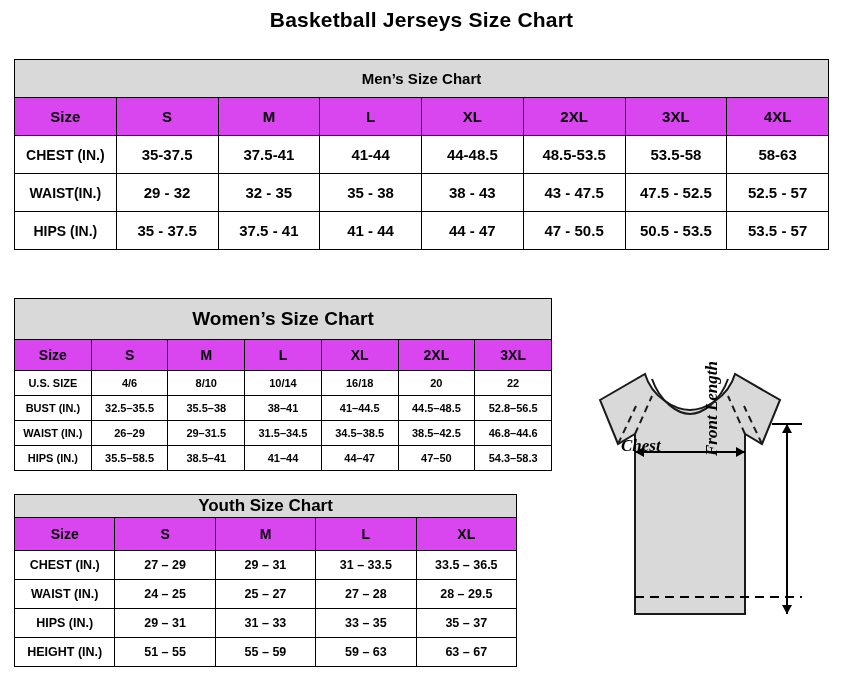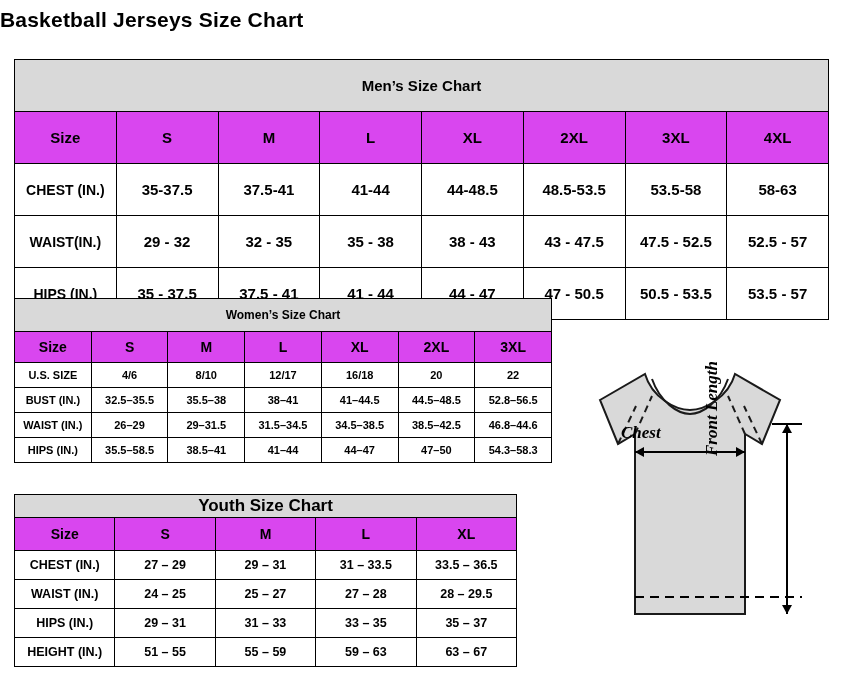--- a/index.html
+++ b/index.html
@@ -9,21 +9,21 @@
   }
   body {
     width: 843px;
     height: 679px;
     position: relative;
     font-family: "Liberation Sans", sans-serif;
     color: #000000;
     overflow: hidden;
   }
   #page-title {
-    text-align: left;
+    text-align: center;
     font-size: 21px;
     font-weight: bold;
     margin: 8px 0 0 0;
     letter-spacing: 0.2px;
   }
 
   table {
     border-collapse: collapse;
     table-layout: fixed;
   }
@@ -46,35 +46,35 @@
 
   
   #mens-table {
     position: absolute;
     left: 14px;
     top: 59px;
     width: 815px;
   }
   #mens-table td {
     font-size: 15px;
-    padding: 17px 2px;
+    padding: 10px 2px;
   }
   #mens-table .row-label {
     font-size: 14px;
   }
 
   
   #womens-table {
     position: absolute;
     left: 14px;
     top: 298px;
     width: 538px;
   }
   #womens-table .chart-head td {
-    font-size: 12px;
+    font-size: 19px;
     padding: 9px 12px;
   }
   #womens-table td {
     font-size: 11px;
     padding: 6px 1px;
   }
   #womens-table .hdr-row td {
     font-size: 14px;
     padding: 7px 1px;
   }
@@ -113,21 +113,21 @@
   .diagram-label {
     position: absolute;
     font-family: "Liberation Serif", serif;
     font-weight: bold;
     font-style: italic;
     font-size: 17px;
     color: #000;
   }
   #chest-label {
     left: 81px;
-    top: 71px;
+    top: 84px;
   }
   #front-length-label {
     left: 162px;
     top: 104px;
     transform: rotate(-90deg);
     transform-origin: left top;
     white-space: nowrap;
   }
 </style>
 </head>
@@ -194,21 +194,21 @@
     <td>M</td>
     <td>L</td>
     <td>XL</td>
     <td>2XL</td>
     <td>3XL</td>
   </tr>
   <tr>
     <td>U.S. SIZE</td>
     <td>4/6</td>
     <td>8/10</td>
-    <td>12/17</td>
+    <td>10/14</td>
     <td>16/18</td>
     <td>20</td>
     <td>22</td>
   </tr>
   <tr>
     <td>BUST  (IN.)</td>
     <td>32.5–35.5</td>
     <td>35.5–38</td>
     <td>38–41</td>
     <td>41–44.5</td>

